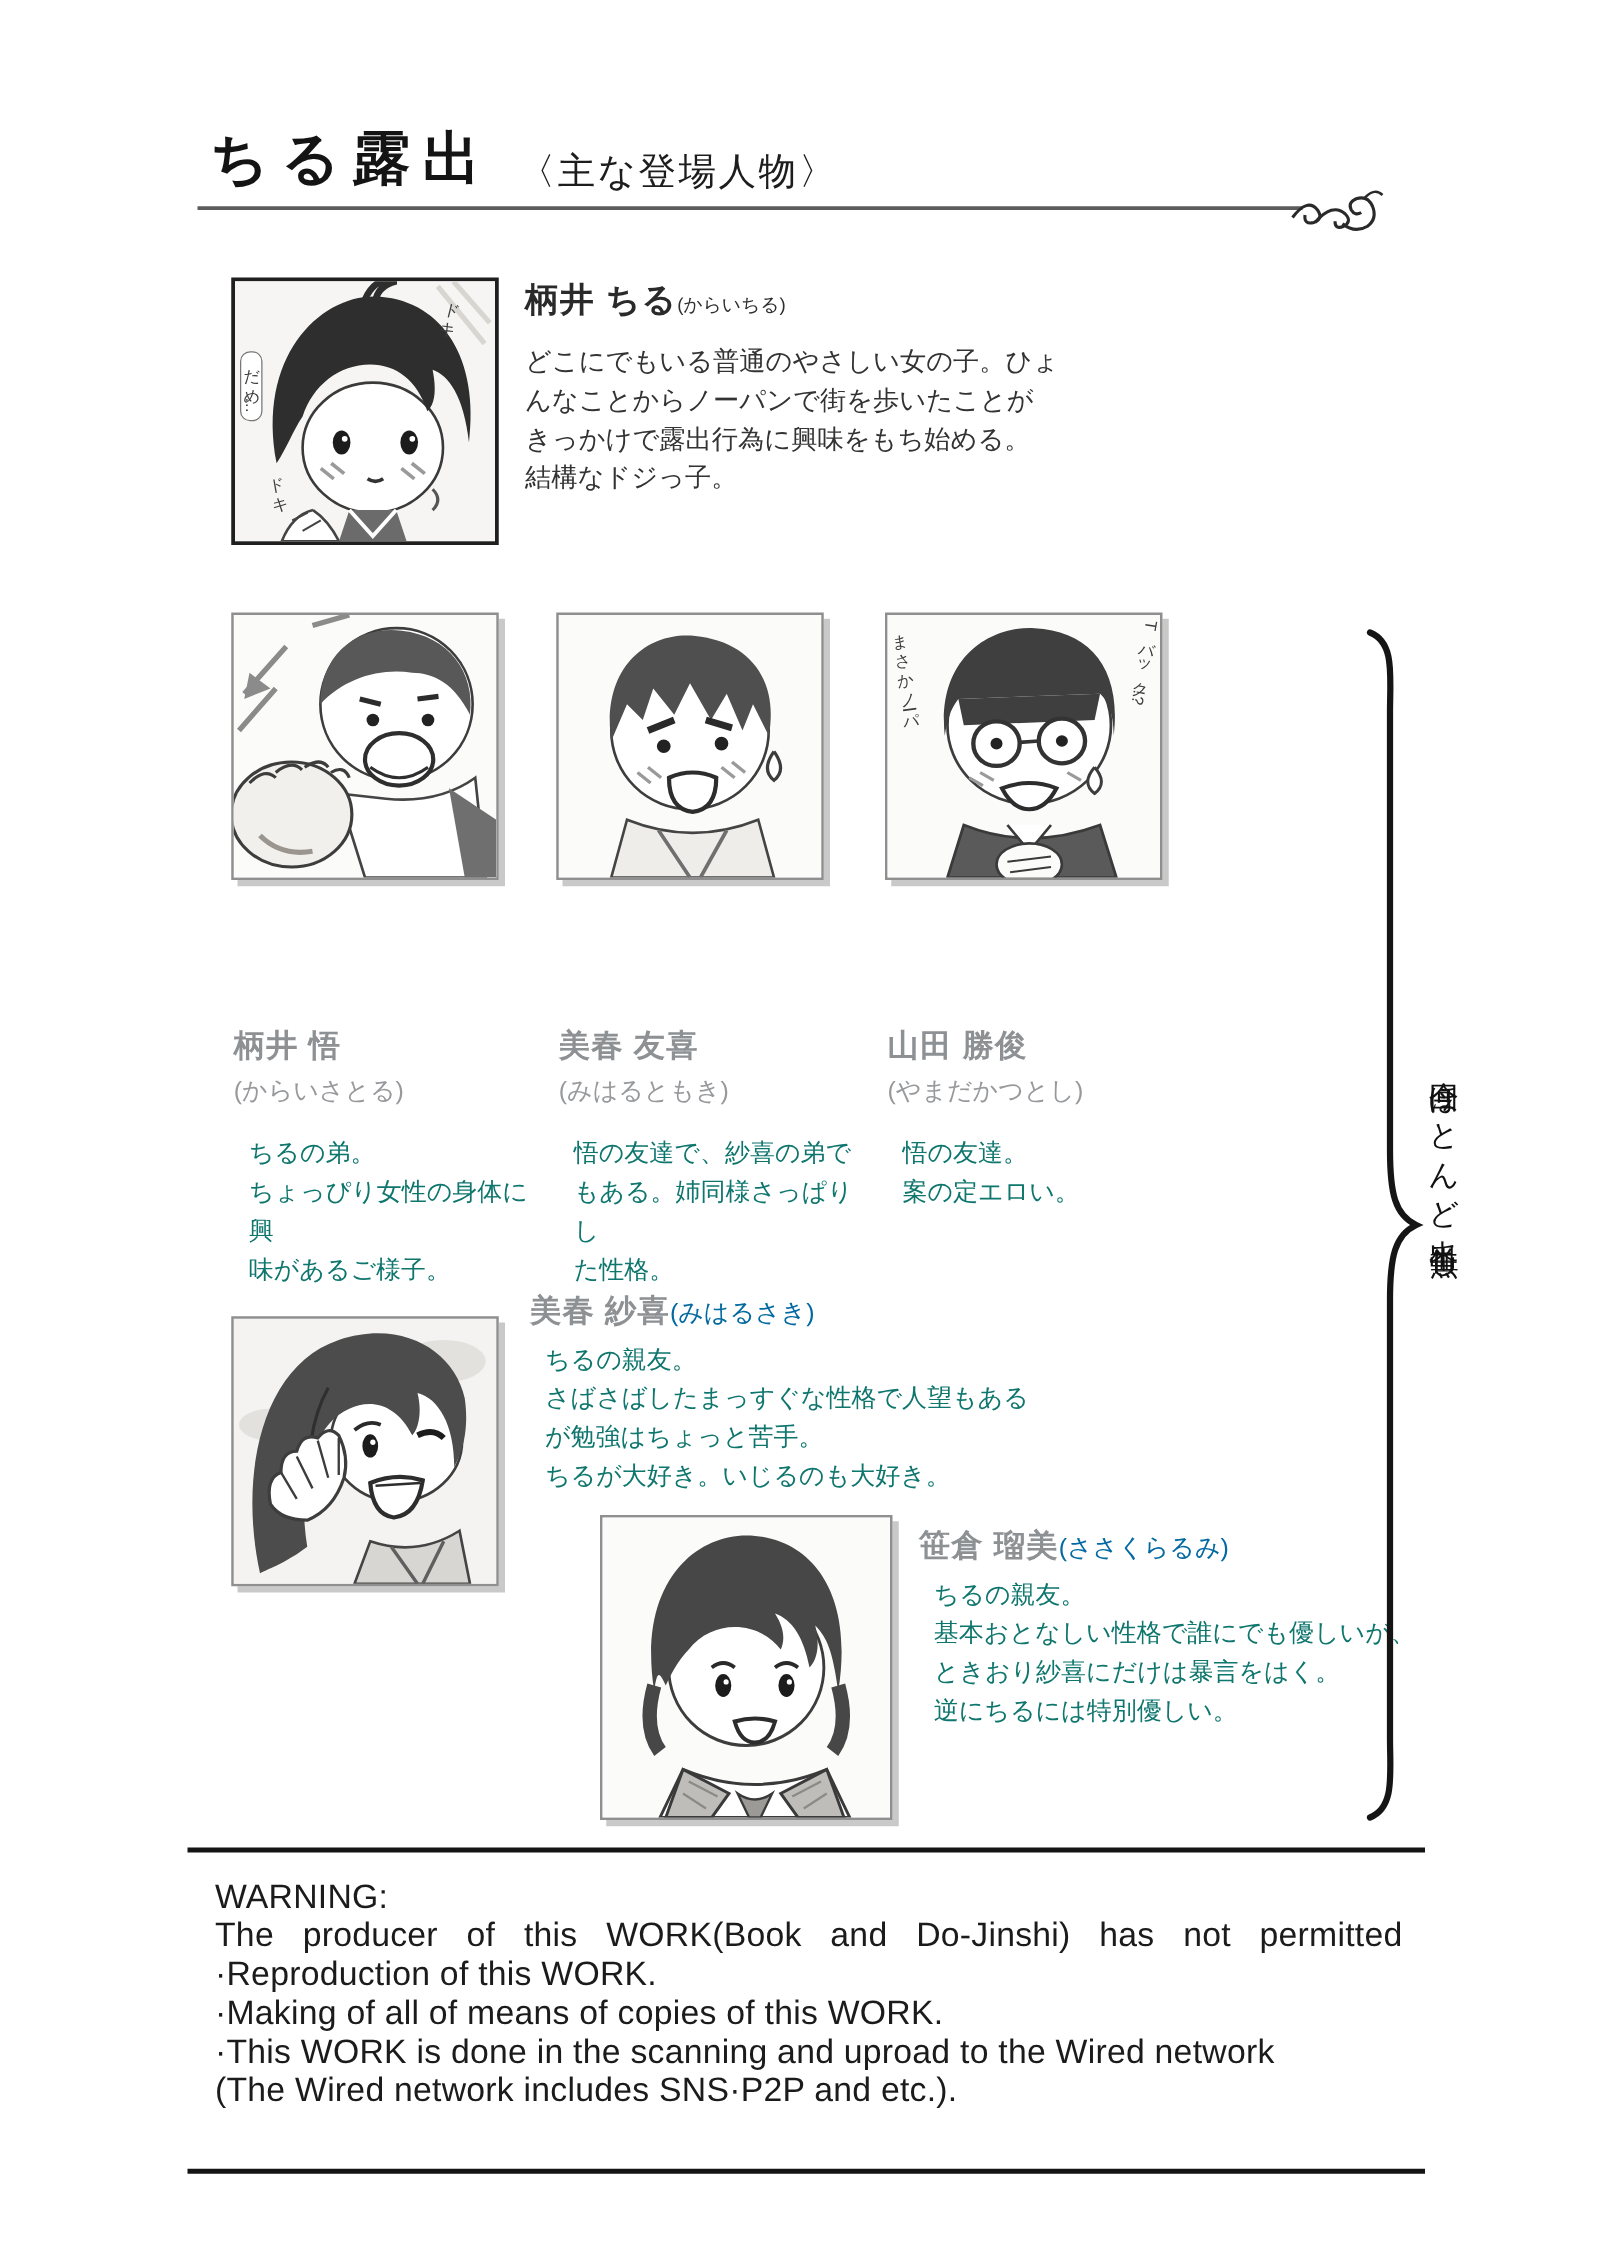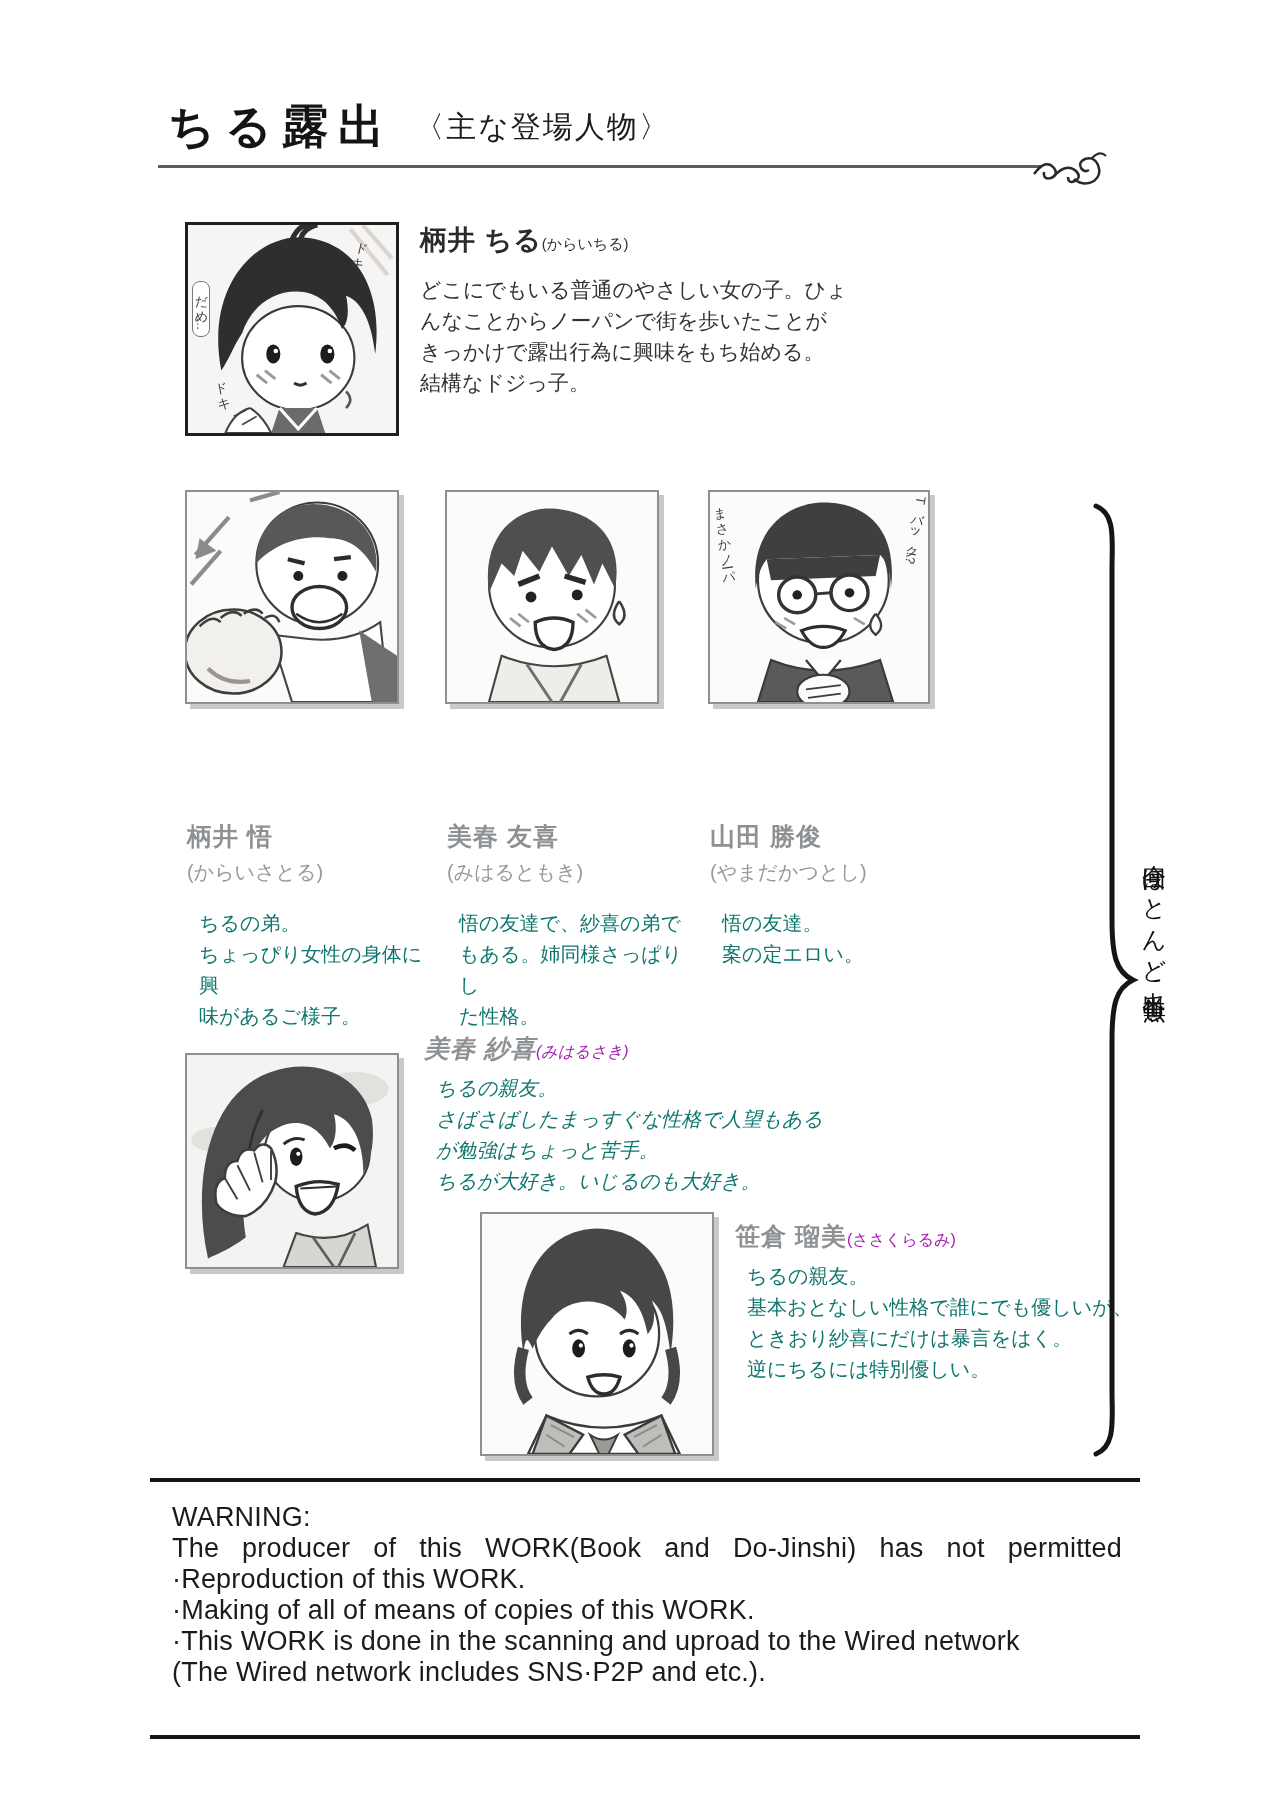--- a/index.html
+++ b/index.html
@@ -1,21 +1,21 @@
 <!DOCTYPE html>
 <html><head>
 <meta charset="utf-8">
 <style>
   html,body{margin:0;padding:0;background:#ffffff;}
   #page{position:relative;width:1280px;height:1808px;background:#ffffff;overflow:hidden;
         font-family:"Liberation Sans",sans-serif;color:#1a1a1a;}
   .abs{position:absolute;}
 
   
-  #title-row{left:168px;top:96px;display:flex;align-items:center;gap:20px;}
+  #title-row{left:168px;top:96px;display:flex;align-items:flex-end;gap:20px;}
   #main-title{font-family:"Liberation Serif","DejaVu Serif",serif;font-weight:bold;
               font-size:46px;letter-spacing:10px;color:#141414;}
   #sub-title{font-family:"Liberation Serif","DejaVu Serif",serif;font-size:30px;
              letter-spacing:2px;color:#1d1d1d;}
   #title-rule{left:158px;top:165px;width:884px;height:3px;background:#5c5c5c;}
 
   
   .portrait{background:#fdfdfd;}
   .portrait svg{display:block;width:100%;height:100%;}
   .frame-bold{border:3px solid #1f1f1f;}
@@ -26,21 +26,21 @@
 
   
   .char-name-row{display:flex;align-items:baseline;}
   .name-dark{font-size:27px;font-weight:bold;color:#2a2a2a;letter-spacing:1px;}
   .read-dark{font-size:15px;color:#2f2f2f;}
   .desc-dark{font-size:21px;line-height:31px;color:#333333;white-space:pre-line;}
   .name-gray{font-size:25px;font-weight:bold;color:#8e9194;letter-spacing:1px;}
   .read-gray{font-size:20px;color:#97999c;margin-top:6px;}
   .desc-gray{font-size:20px;line-height:31px;color:#0f766e;white-space:pre-line;margin-left:12px;}
   .name-gray-lg{font-size:25px;font-weight:bold;color:#8e9194;letter-spacing:1px;}
-  .read-inline{font-size:16px;color:#a21caf;}
+  .read-inline{font-size:20px;color:#0369a1;}
 
   
   #side-note{left:1138px;top:846px;writing-mode:vertical-rl;font-size:24px;
              letter-spacing:3px;color:#111;}
   
   .warn-line{font-size:27px;line-height:31px;color:#1b1b1b;letter-spacing:0.2px;}
   .warn-justify{text-align:justify;text-align-last:justify;}
   .rule-heavy{background:#141414;height:4px;}
 </style>
 </head>
@@ -187,21 +187,21 @@
       <path d="M70,44 q6,-3 10,1" fill="none" stroke="#1c1c1c" stroke-width="2.2"></path>
       <path d="M46,42 q5,-4 10,-2" fill="none" stroke="#2a2a2a" stroke-width="1.4"></path>
       <path d="M52,62 Q62,58 72,61 Q70,74 61,75 Q53,74 52,62 Z" fill="#fff" stroke="#2d2d2d" stroke-width="1.6"></path>
       <path d="M54,63 L71,62" stroke="#2d2d2d" stroke-width="1"></path>
       <path d="M14,70 q-2,-10 4,-12 q0,-8 6,-8 q2,-7 8,-5 q4,-5 8,-1 q4,8 2,16 q-4,12 -14,16 q-10,0 -14,-6 Z" fill="#fff" stroke="#3d3d3d" stroke-width="1.2"></path>
       <path d="M18,58 l6,10 M24,52 l6,12 M32,46 l4,14 M40,45 l0,14" stroke="#3d3d3d" stroke-width="0.9"></path>
       <path d="M52,84 L46,100 L90,100 L86,80 Q70,90 52,84 Z" fill="#d8d6d2" stroke="#444" stroke-width="1"></path>
       <path d="M60,86 L70,100 M80,84 L72,100" stroke="#5f5f5f" stroke-width="1.3"></path>
     </svg>
   </div>
-  <div class="abs" style="left:424px;top:1032px;width:560px;font-style:italic;">
+  <div class="abs" style="left:424px;top:1032px;width:560px;">
     <div class="char-name-row">
       <span class="name-gray-lg">美春 紗喜</span>
       <span class="read-inline">(みはるさき)</span>
     </div>
     <div class="desc-gray" style="margin-top:8px;">ちるの親友。
 さばさばしたまっすぐな性格で人望もある
 が勉強はちょっと苦手。
 ちるが大好き。いじるのも大好き。</div>
   </div>
 

